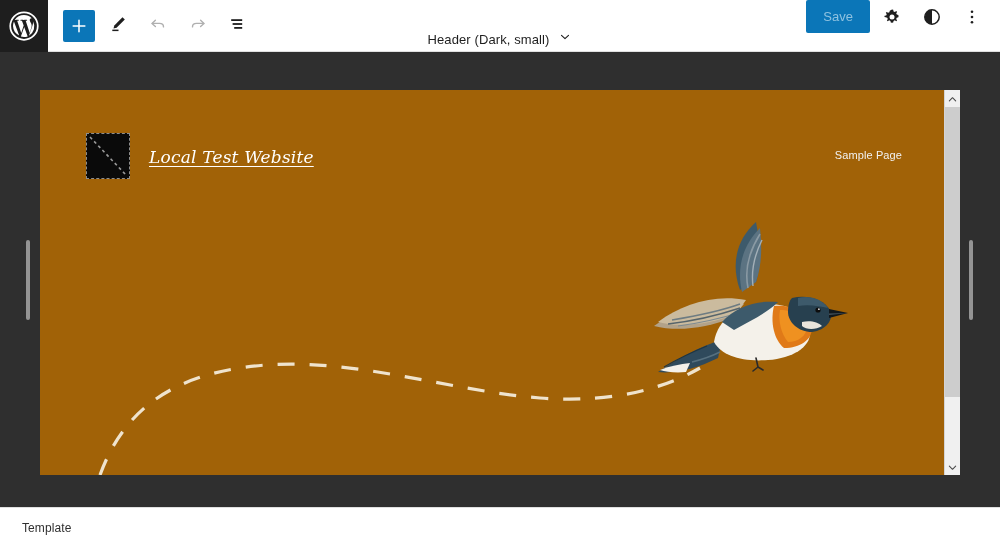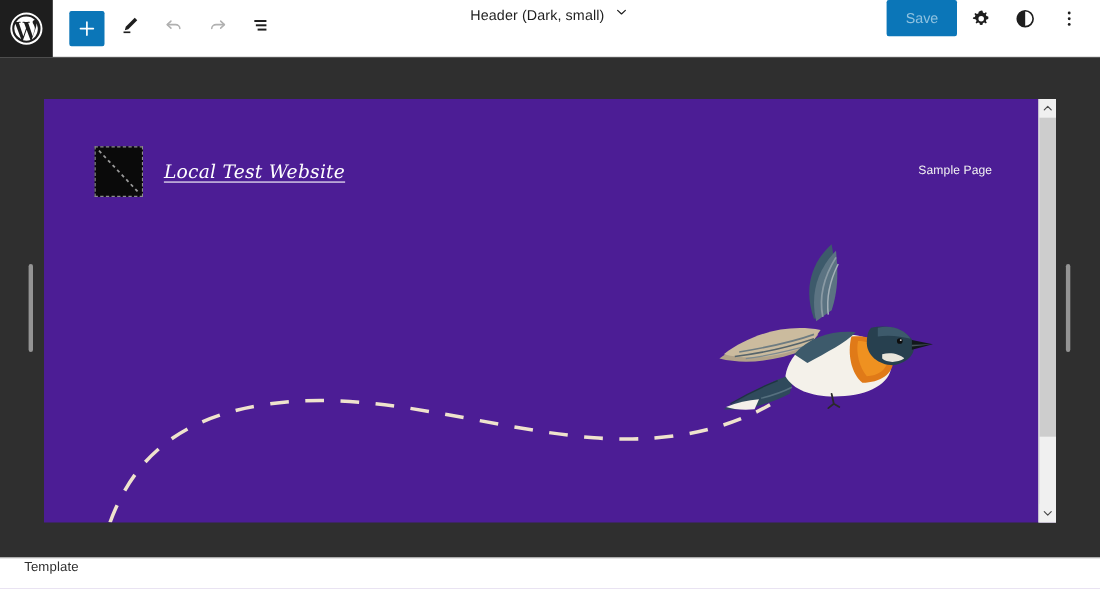--- a/index.html
+++ b/index.html
@@ -42,21 +42,21 @@
     display: flex; align-items: center; justify-content: center;
     cursor: pointer;
     border-radius: 2px;
   }
   .tool-icon.disabled { opacity: 1; }
 
   .doc-title {
     position: absolute;
     left: 0; right: 0; top: 0;
     height: 52px;
-    display: flex; align-items: flex-start; justify-content: center;
+    display: flex; align-items: flex-end; justify-content: center;
     gap: 9px;
     pointer-events: none;
   }
   .doc-title-inner {
     display: flex; align-items: center; gap: 9px;
     pointer-events: auto;
     cursor: pointer;
     padding: 4px 6px;
     border-radius: 2px;
   }
@@ -98,21 +98,21 @@
     top: 52px; left: 0;
     width: 1000px; height: 455px;
     background: #2f2f2f;
   }
 
   
   .canvas-frame {
     position: absolute;
     left: 40px; top: 38px;
     width: 920px; height: 385px;
-    background: #4c1d95;
+    background: #a16207;
     overflow: hidden;
   }
 
   .site-header {
     position: absolute;
     top: 0; left: 0; right: 0;
     height: 140px;
     display: flex;
     align-items: center;
   }
@@ -192,21 +192,21 @@
     cursor: pointer;
   }
 
   
   .bottombar {
     position: absolute;
     left: 0; top: 507px;
     width: 1000px; height: 28px;
     background: #ffffff;
     border-top: 1px solid #e0e0e0;
-    display: flex; align-items: flex-start;
+    display: flex; align-items: flex-end;
   }
   .bottombar-label {
     font-size: 12px;
     color: #2f2f2f;
     padding-left: 22px;
     letter-spacing: 0.1px;
   }
 </style>
 </head>
 <body>

